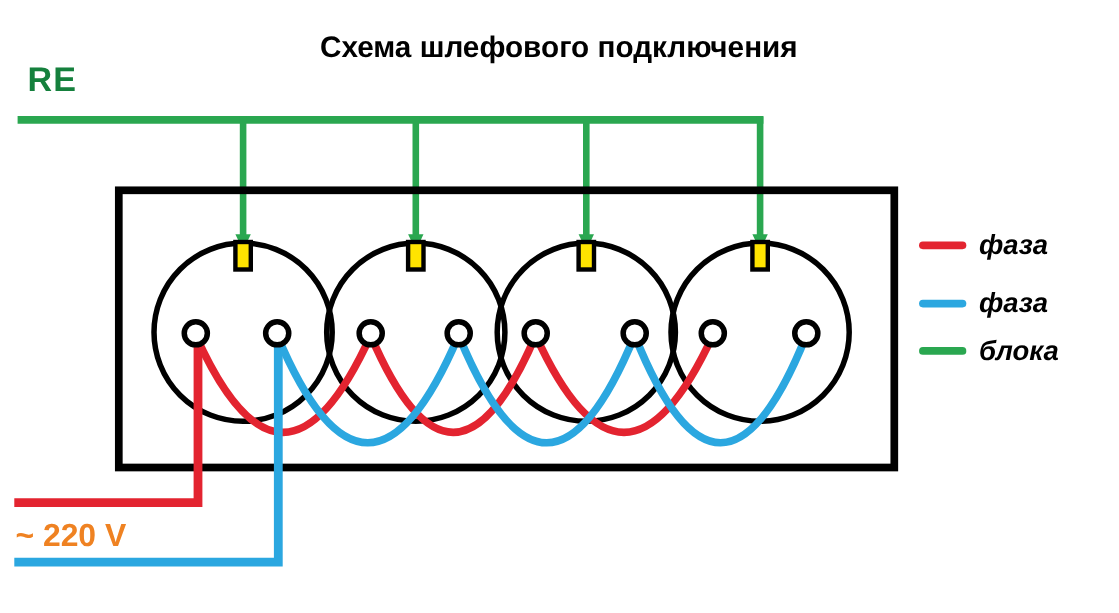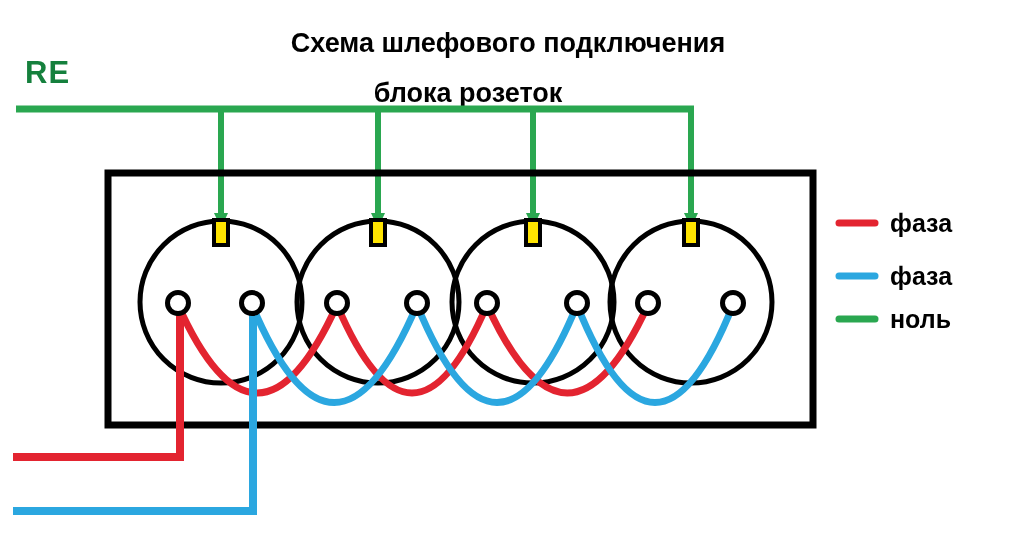--- a/index.html
+++ b/index.html
@@ -19,32 +19,32 @@
   }
   #voltage-label{
     position:absolute;left:14px;top:473px;
     font-size:29px;font-weight:bold;color:#ef8222;line-height:1;white-space:nowrap;
   }
   #diagram-canvas{position:absolute;left:0;top:0;}
   .legend-item{
     position:absolute;left:835px;height:30px;display:flex;align-items:center;gap:11px;
   }
   .legend-label{
-    font-size:25px;font-weight:bold;color:#000000;line-height:1;white-space:nowrap;
+    font-size:25px;font-weight:bold;color:#000000;line-height:1;white-space:nowrap;font-style:italic;
   }
   .sw{display:block;}
 </style>
 </head>
 <body>
 
 <div class="stage">
 
   <div class="title-line" id="title1">Схема шлефового подключения</div>
-  <div class="title-line" id="title2">блока розеток</div>
   <div id="re-label">RE</div>
+  <div id="voltage-label">~ 220 V</div>
 
   <svg id="diagram-canvas" width="1017" height="557" viewBox="0 0 1017 557">
 
     <g>
       <line x1="16" y1="109" x2="694" y2="109" stroke-width="7" fill="none" stroke="#2aa750"></line>
       <line x1="221" y1="106" x2="221" y2="221" stroke-width="6" stroke="#2aa750"></line>
       <line x1="378" y1="106" x2="378" y2="221" stroke-width="6" stroke="#2aa750"></line>
       <line x1="533" y1="106" x2="533" y2="221" stroke-width="6" stroke="#2aa750"></line>
       <line x1="691" y1="106" x2="691" y2="221" stroke-width="6" stroke="#2aa750"></line>
       <path d="M214,213 L228,213 L221,228 Z" fill="#2aa750"></path>
@@ -112,17 +112,17 @@
     <div class="legend-item" style="top:261px">
       <svg class="sw" width="44" height="10">
         <line x1="4" y1="5" x2="40" y2="5" stroke-width="7" stroke-linecap="round" stroke="#2ba7e0"></line>
       </svg>
       <span class="legend-label">фаза</span>
     </div>
     <div class="legend-item" style="top:304px">
       <svg class="sw" width="44" height="10">
         <line x1="4" y1="5" x2="40" y2="5" stroke-width="7" stroke-linecap="round" stroke="#2aa750"></line>
       </svg>
-      <span class="legend-label">ноль</span>
+      <span class="legend-label">блока</span>
     </div>
   </div>
 
 </div>
 
 </body></html>

